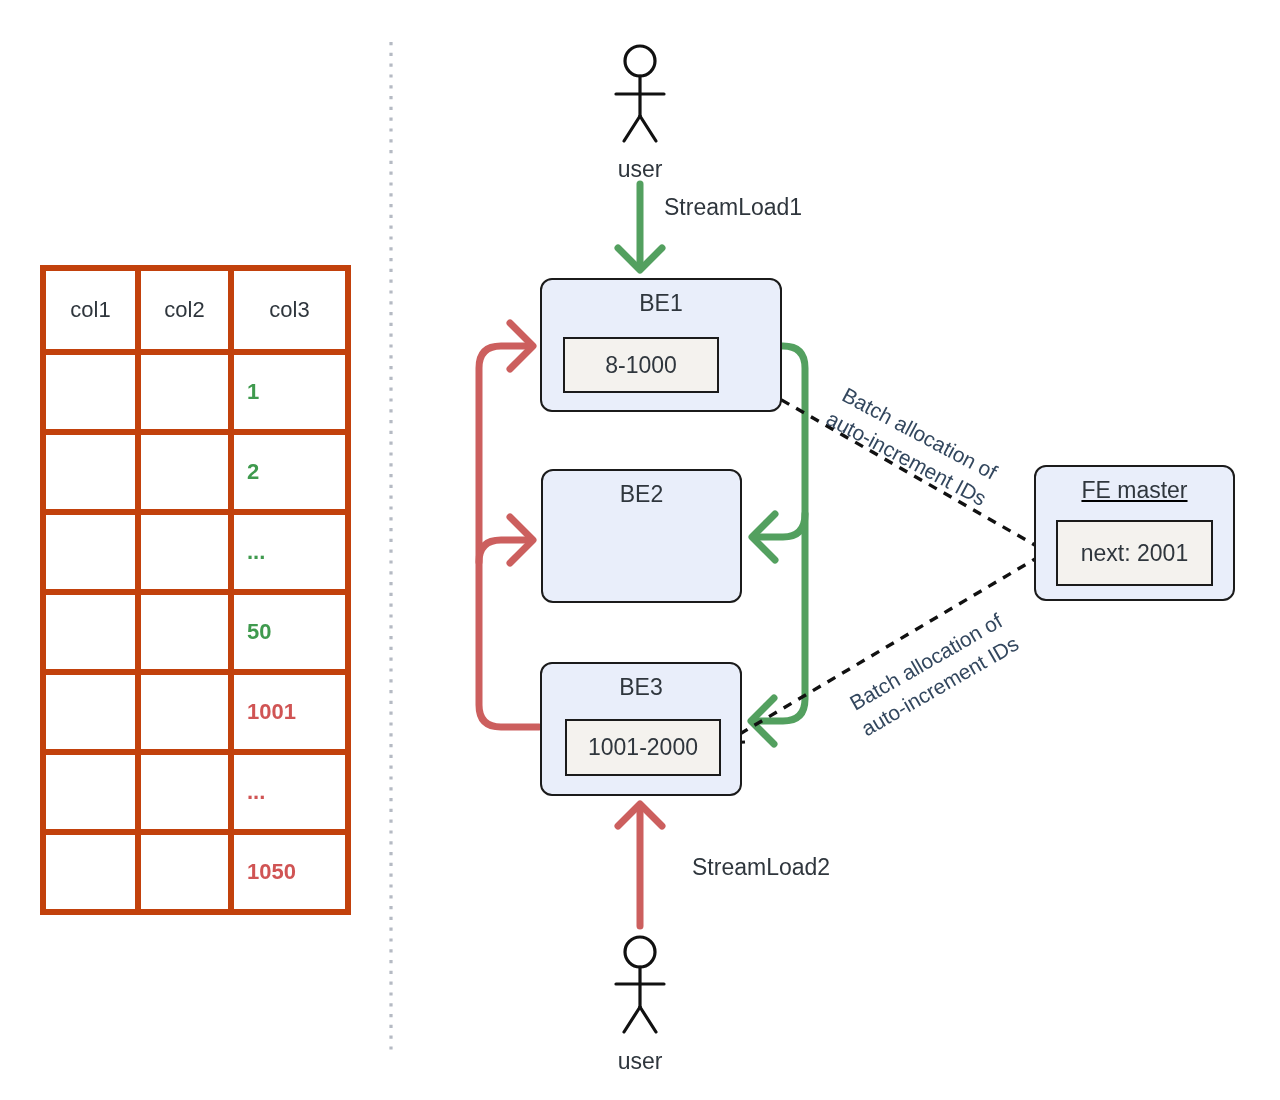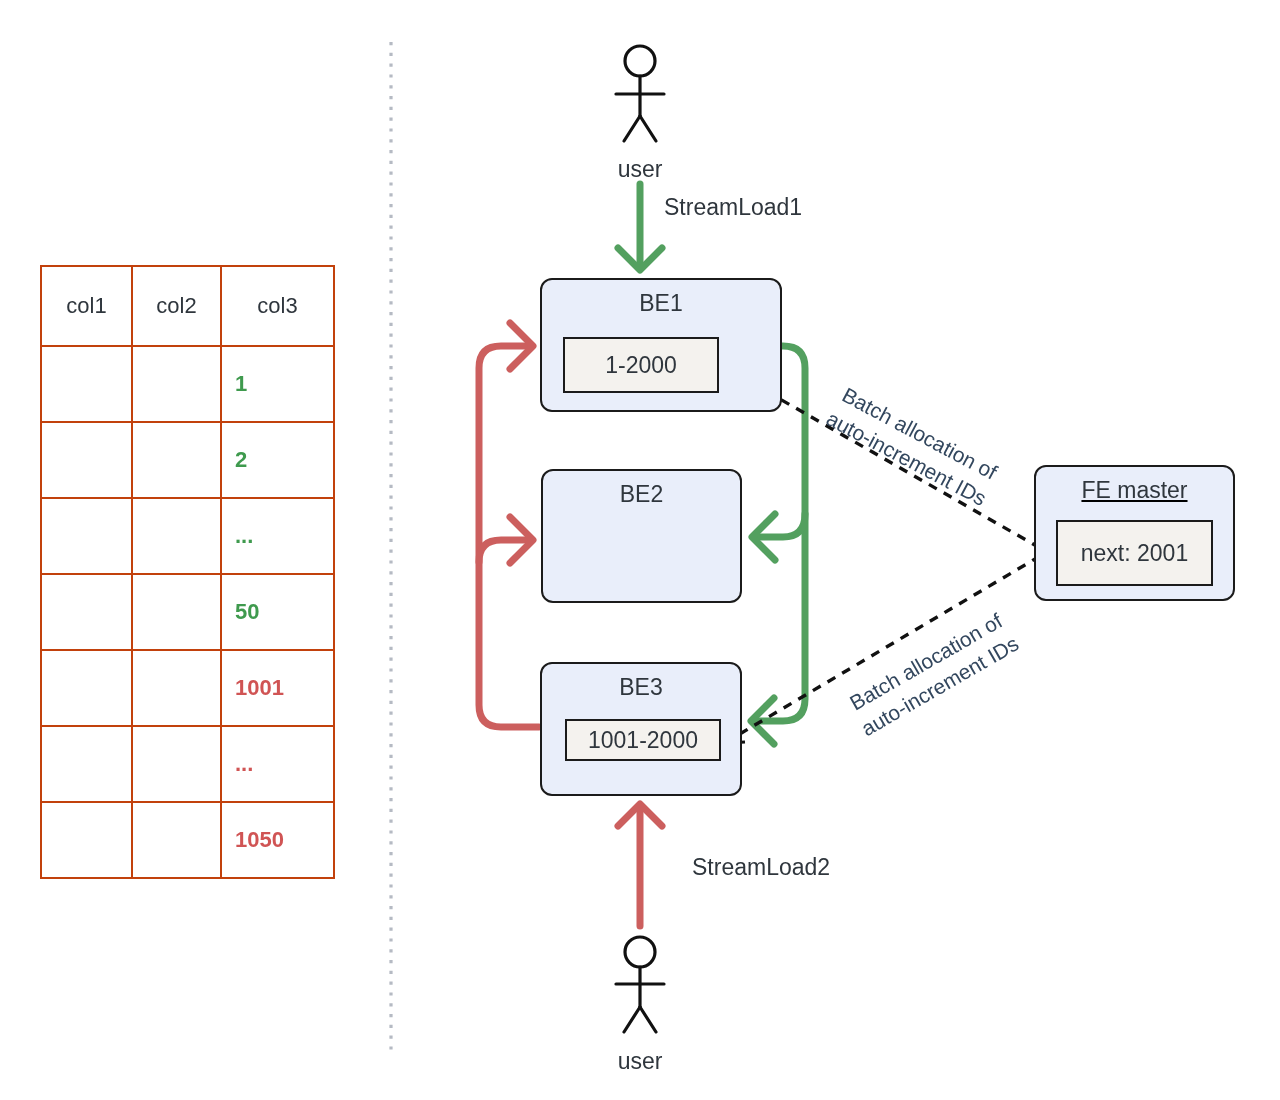--- a/index.html
+++ b/index.html
@@ -20,21 +20,21 @@
   .stroke-dashed { stroke: var(--actor);  fill: none; stroke-width: 3.4; stroke-dasharray: 9 8; }
   .stroke-dash-head { stroke: var(--actor); fill: none; stroke-width: 3.2; stroke-linejoin: round; }
   .stroke-divider { stroke: var(--divider); fill: none; stroke-width: 3.2; stroke-dasharray: 3.2 7.6; }
 
   
   .id-table {
     position: absolute; left: 40px; top: 265px;
     border-collapse: collapse; table-layout: fixed;
     font-size: 22px; color: var(--text);
   }
-  .id-table th, .id-table td { border: 2px solid #c2410c; padding: 8px; }
+  .id-table th, .id-table td { border: 6px solid #c2410c; padding: 8px; }
   .id-table th { font-weight: normal; height: 62px; text-align: center; }
   .id-table td { height: 58px; }
   .id-table .c1 { width: 73px; }
   .id-table .c2 { width: 71px; }
   .id-table .c3 { width: 90px; }
   .id-table td.val { font-weight: bold; text-align: left; padding-left: 13px; }
   .id-table td.val.green { color: var(--table-green); }
   .id-table td.val.red   { color: var(--table-red); }
 
   
@@ -50,21 +50,21 @@
   .node-fe  { left: 1034px; top: 465px; width: 201px; height: 136px; text-decoration: underline; }
   .node-title { text-align: center; margin-top: 10px; font-size: 23px; color: var(--text); }
   .inner-box {
     position: absolute; box-sizing: border-box;
     background: var(--inner-fill);
     border: 2.5px solid var(--node-border);
     display: flex; align-items: center; justify-content: center;
     font-size: 23px; color: var(--text); white-space: nowrap;
   }
   .inner-be1 { left: 21px; top: 57px; width: 156px; height: 56px; }
-  .inner-be3 { left: 23px; top: 55px; width: 156px; height: 42px; }
+  .inner-be3 { left: 23px; top: 55px; width: 156px; height: 57px; }
   .inner-fe  { left: 20px; top: 53px; width: 157px; height: 66px; }
 
   
   .label { position: absolute; font-size: 23px; color: var(--text); white-space: nowrap; }
   .lbl-user-top    { left: 640px; top: 156px; transform: translateX(-50%); }
   .lbl-user-bottom { left: 640px; top: 1048px; transform: translateX(-50%); }
   .lbl-sl1 { left: 664px; top: 194px; }
   .lbl-sl2 { left: 692px; top: 854px; }
 
   
@@ -176,21 +176,21 @@
         <td class="c1"></td>
         <td class="c2"></td>
         <td class="c3 val red">1050</td>
       </tr>
     </tbody>
   </table>
 
   <div class="node node-be1">
     <div class="node-title">BE1</div>
     <div class="inner-box inner-be1">
-      <span>1-2000</span>
+      <span>8-1000</span>
     </div>
   </div>
 
   <div class="node node-be2">
     <div class="node-title">BE2</div>
   </div>
 
   <div class="node node-be3">
     <div class="node-title">BE3</div>
     <div class="inner-box inner-be3">

